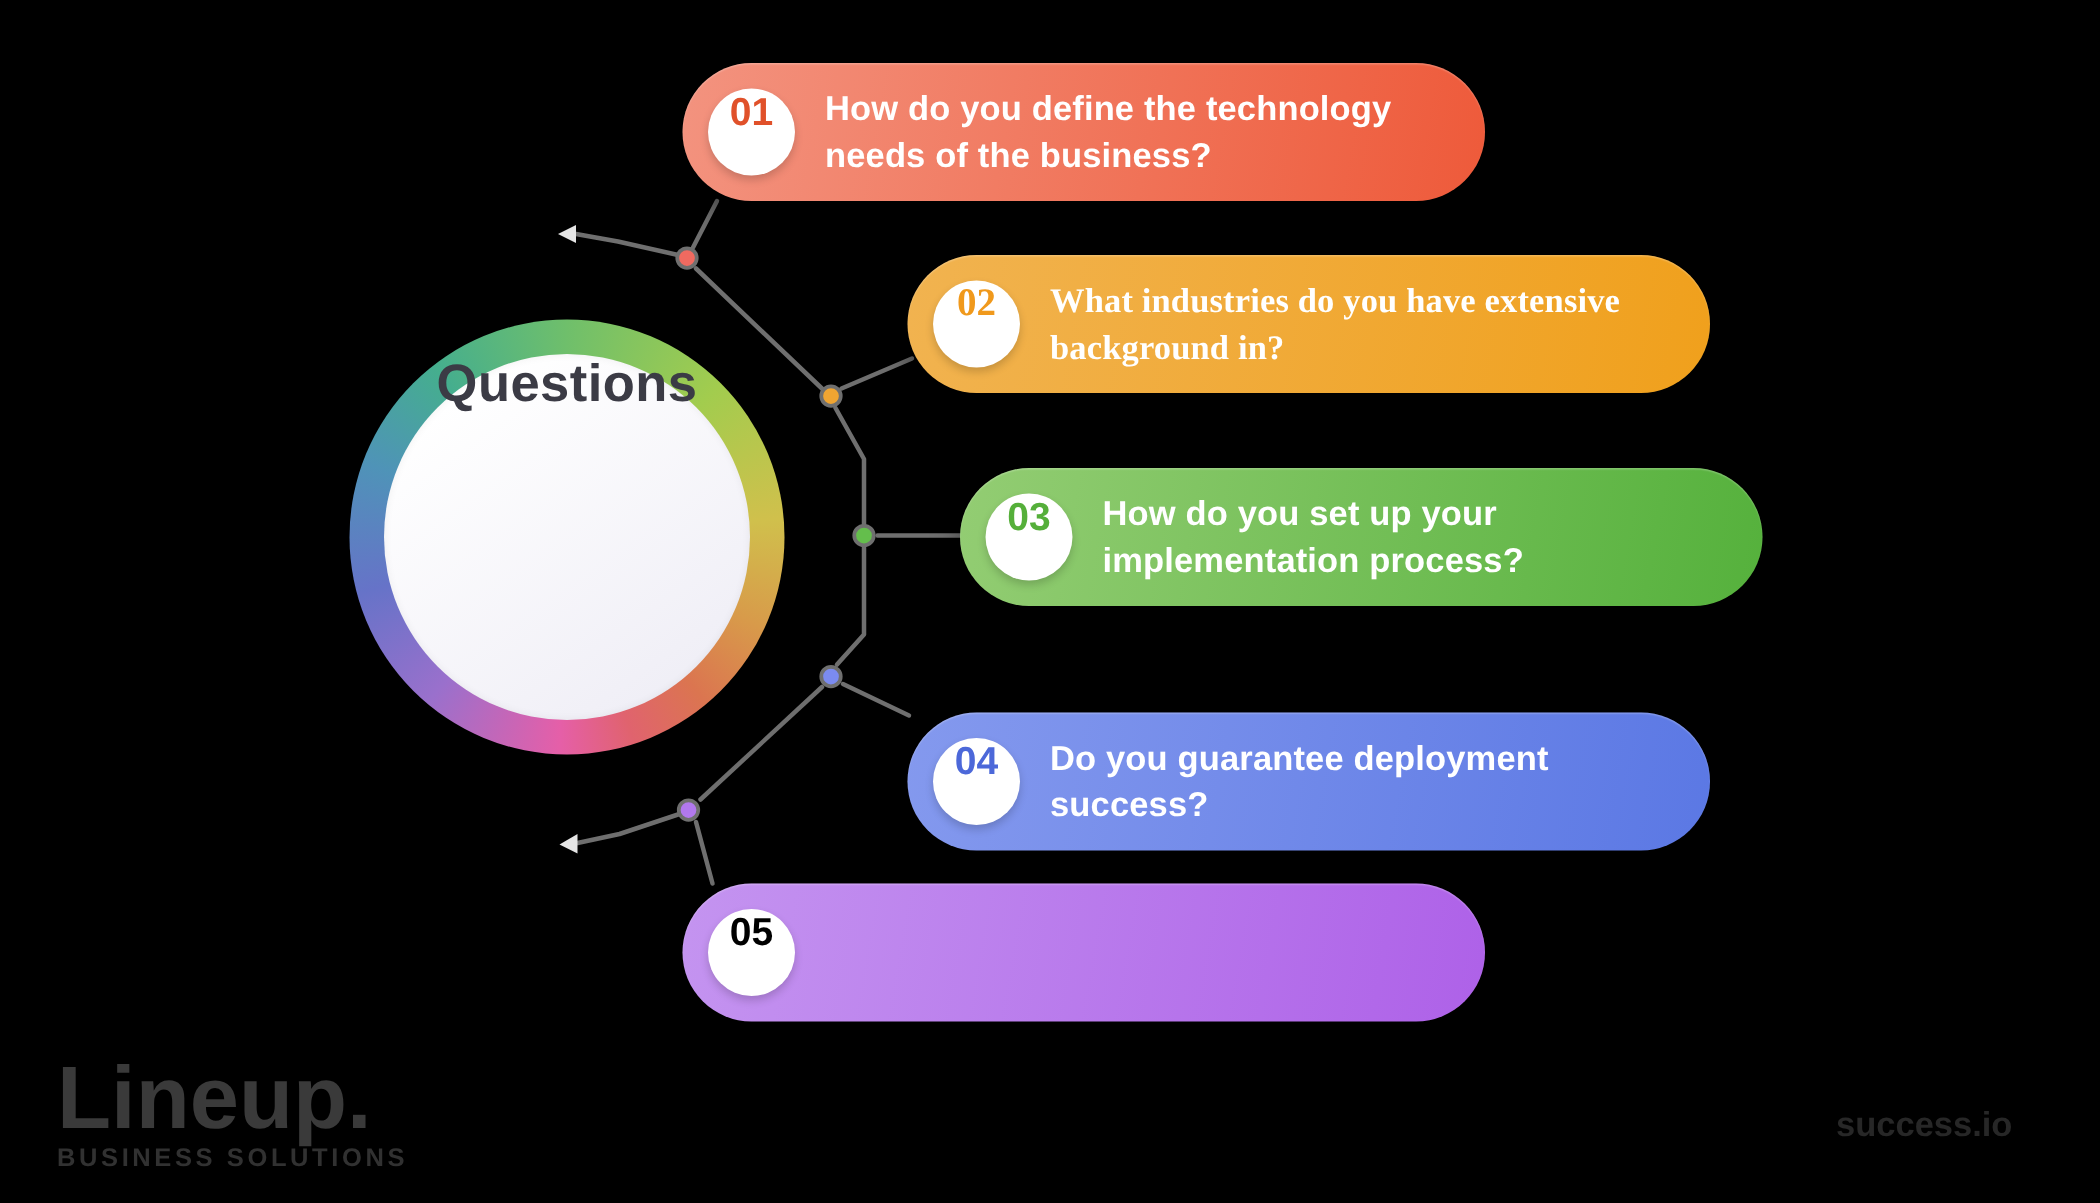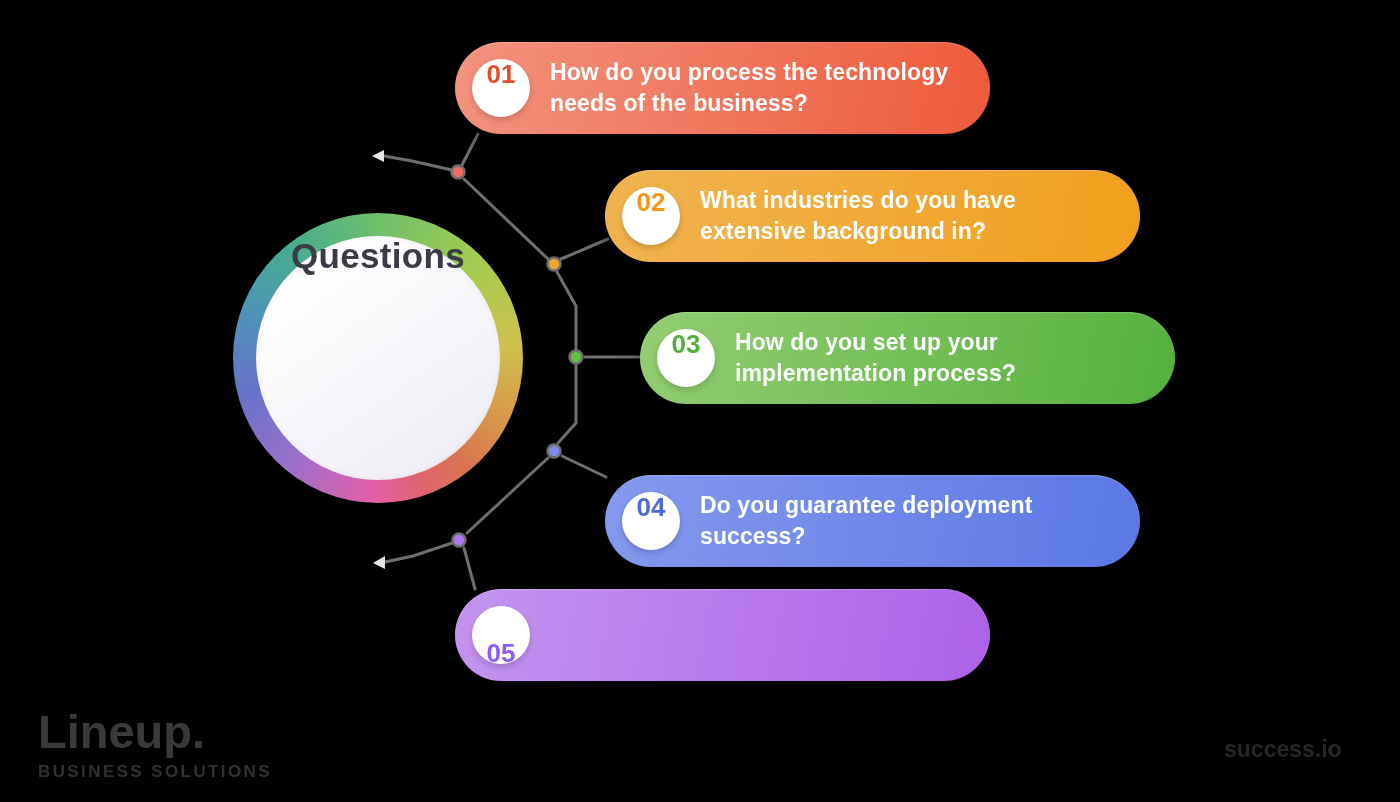--- a/index.html
+++ b/index.html
@@ -30,29 +30,29 @@
     position:absolute;left:17px;top:17px;width:58px;height:58px;border-radius:50%;
     background:#fff;display:flex;align-items:flex-start;justify-content:center;
     box-shadow:0 3px 6px rgba(0,0,0,.18);
   }
   .pill .badge span{font-size:26px;font-weight:bold;}
   .pill .q-text{
     margin-left:95px;width:420px;color:#fff;font-size:23px;line-height:31px;
     font-weight:600;letter-spacing:.1px;
   }
   #p1{left:455px;top:42px;}
-  #p2{left:605px;top:170px;}
+  #p2{left:605px;top:170px;font-family:Liberation Serif, serif;}
   #p3{left:640px;top:312px;}
   #p4{left:605px;top:475px;}
   #p5{left:455px;top:589px;}
   
   #connectors{position:absolute;left:0;top:0;pointer-events:none;}
   
   #logo-block{position:absolute;left:38px;top:704px;}
-  #logo-wordmark{font-size:47px;font-weight:bold;color:#3a3a3a;line-height:56px;}
+  #logo-wordmark{font-size:59px;font-weight:bold;color:#3a3a3a;line-height:56px;}
   #logo-tagline{font-size:17px;font-weight:bold;color:#313131;letter-spacing:2.4px;margin-top:2px;}
   #watermark{position:absolute;left:1224px;top:736px;font-size:23px;font-weight:bold;color:#272727;}
 </style>
 </head>
 <body>
 
 <div id="canvas" style="background: rgb(0, 0, 0);">
 
   <svg id="connectors" width="1400" height="802" viewBox="0 0 1400 802">
     <g id="conn-lines" fill="none" stroke="#6f6f6f" stroke-width="3" stroke-linecap="round" stroke-linejoin="round">
@@ -83,21 +83,21 @@
     <div id="rainbow-ring" style="background: conic-gradient(rgb(111, 191, 107) 0deg, rgb(162, 204, 78) 45deg, rgb(208, 192, 76) 85deg, rgb(216, 154, 74) 115deg, rgb(219, 117, 80) 140deg, rgb(224, 99, 110) 162deg, rgb(229, 95, 168) 182deg, rgb(154, 112, 204) 220deg, rgb(102, 115, 200) 255deg, rgb(79, 147, 184) 290deg, rgb(69, 174, 142) 322deg, rgb(111, 191, 107) 360deg);"></div>
     <div id="circle-inner">
       <span class="title" style="color: rgb(59, 59, 69);">Questions</span>
     </div>
   </div>
 
   <div class="pill" id="p1" style="background: linear-gradient(100deg, rgb(243, 147, 127) 0%, rgb(238, 90, 58) 100%);">
     <div class="badge">
       <span style="color: rgb(224, 81, 42);">01</span>
     </div>
-    <div class="q-text">How do you process the technology needs of the business?</div>
+    <div class="q-text">How do you define the technology needs of the business?</div>
   </div>
 
   <div class="pill" id="p2" style="background: linear-gradient(100deg, rgb(241, 179, 80) 0%, rgb(240, 160, 28) 100%);">
     <div class="badge">
       <span style="color: rgb(240, 153, 28);">02</span>
     </div>
     <div class="q-text">What industries do you have extensive background in?</div>
   </div>
 
   <div class="pill" id="p3" style="background: linear-gradient(100deg, rgb(147, 205, 115) 0%, rgb(85, 177, 60) 100%);">
@@ -109,21 +109,21 @@
 
   <div class="pill" id="p4" style="background: linear-gradient(100deg, rgb(132, 153, 238) 0%, rgb(91, 120, 228) 100%);">
     <div class="badge">
       <span style="color: rgb(76, 104, 217);">04</span>
     </div>
     <div class="q-text">Do you guarantee deployment success?</div>
   </div>
 
   <div class="pill" id="p5" style="background: linear-gradient(100deg, rgb(196, 148, 240) 0%, rgb(174, 97, 232) 100%);">
     <div class="badge">
-      <span style="color: #8b5cf6; margin-top: 32px;">05</span>
+      <span style="color: #000000;">05</span>
     </div>
   </div>
 
   <div id="logo-block">
     <div id="logo-wordmark">Lineup.</div>
     <div id="logo-tagline">BUSINESS SOLUTIONS</div>
   </div>
   <div id="watermark">success.io</div>
 
 </div>

